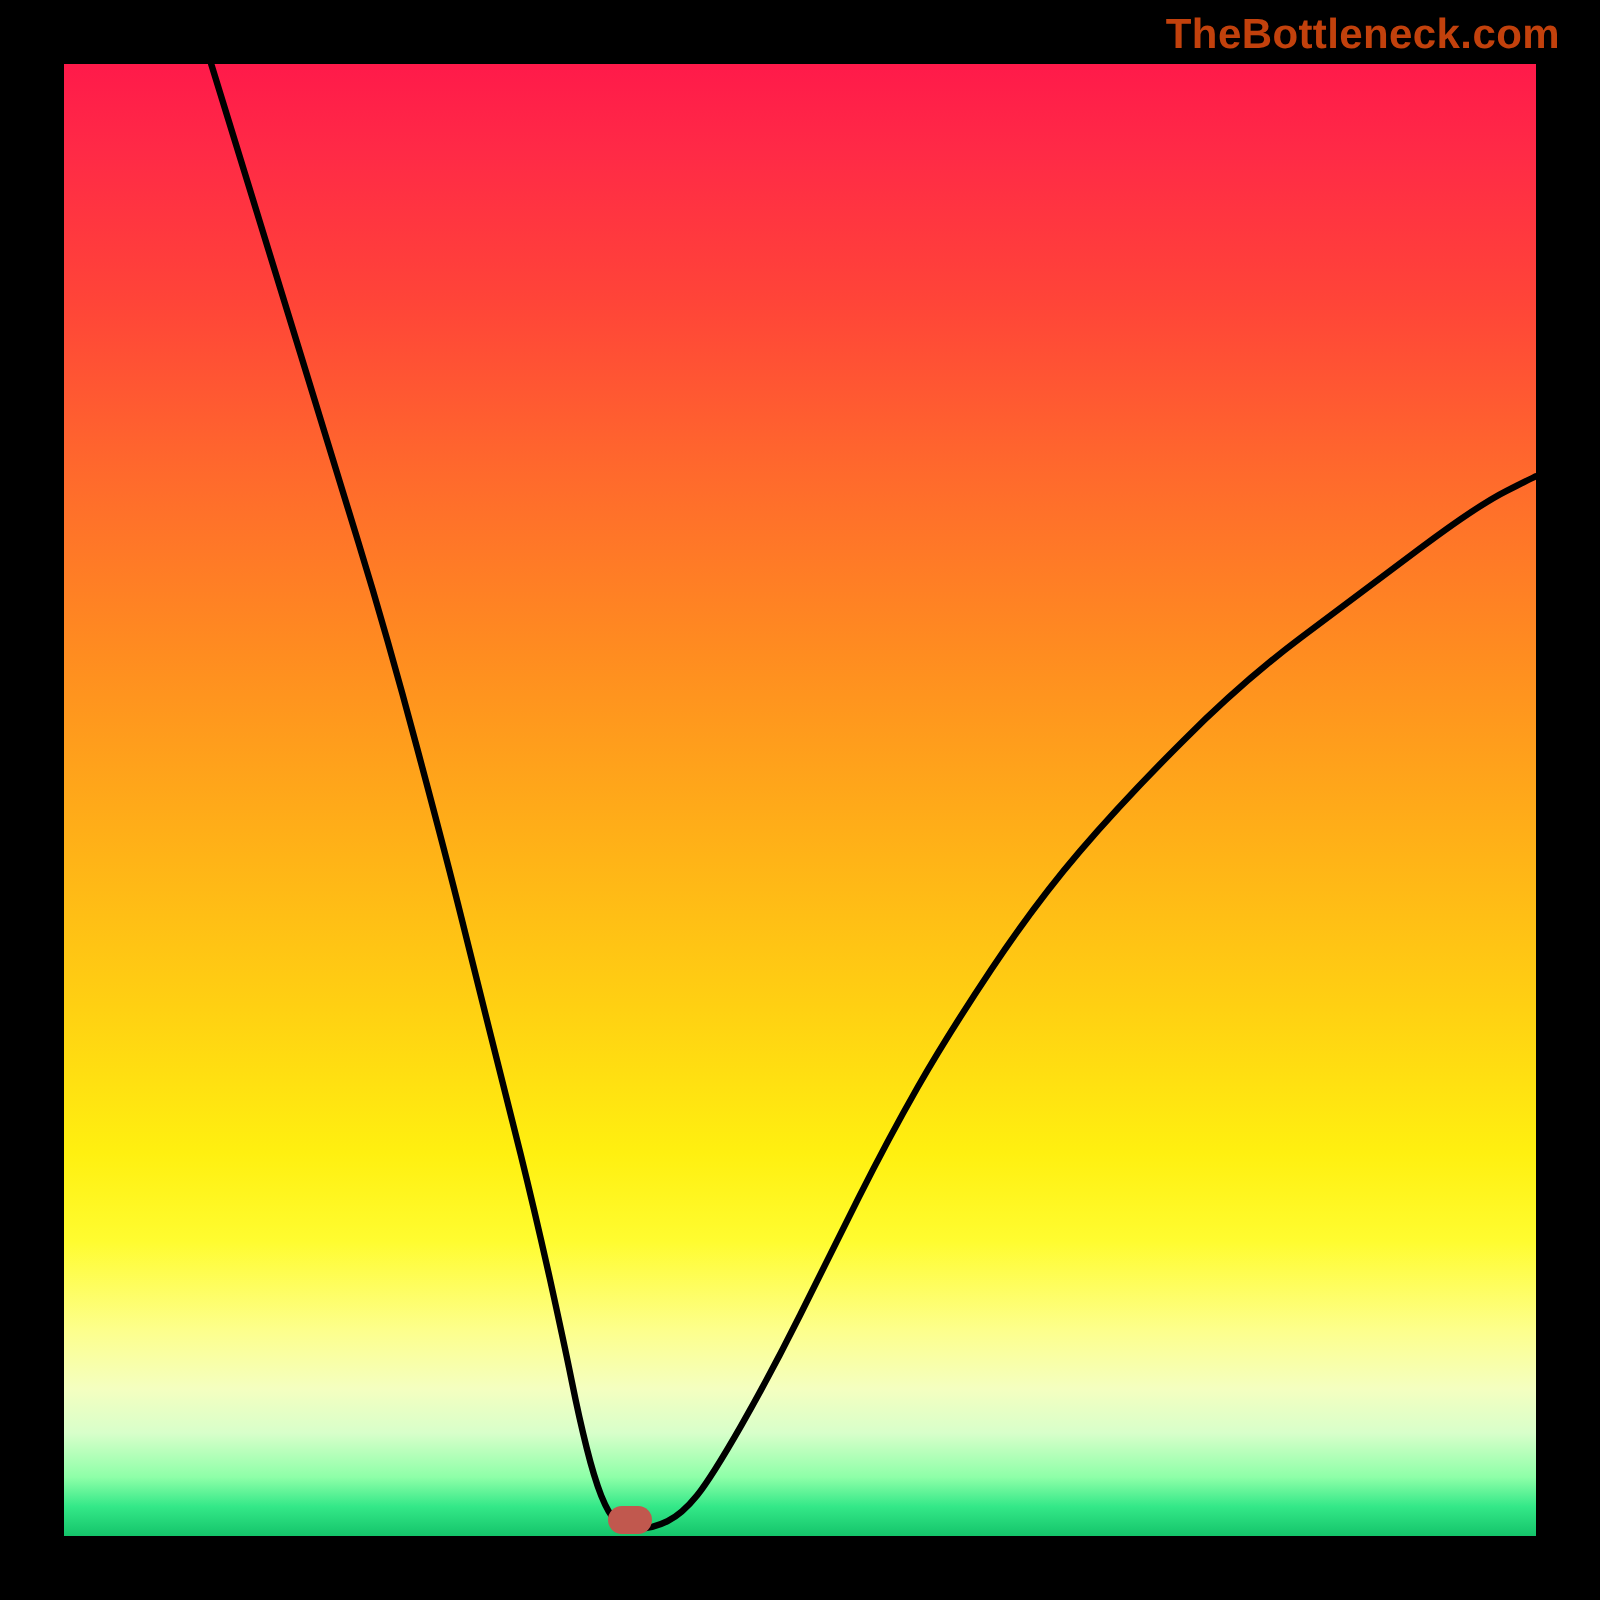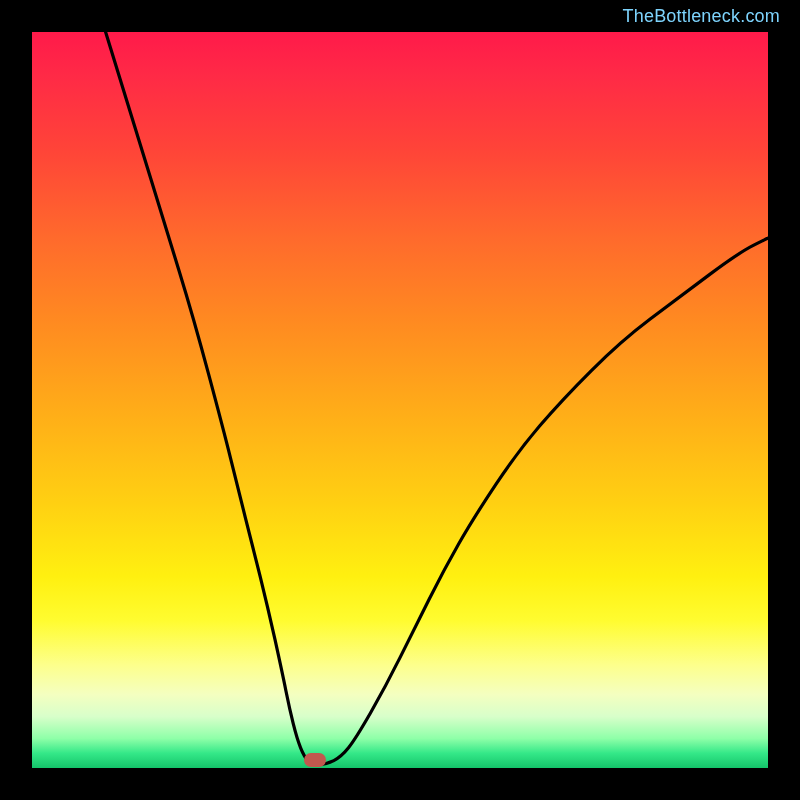--- a/index.html
+++ b/index.html
@@ -60,23 +60,23 @@
     width: 22px;
     height: 14px;
     border-radius: 7px;
     background: #c1584e;
     transform: translate(-50%, -50%);
   }
   .watermark {
     position: absolute;
     top: 6px;
     right: 20px;
-    color: #7dd3fc;
-    font-size: 18px;
-    font-weight: 400;
+    color: #c2410c;
+    font-size: 21px;
+    font-weight: 700;
     letter-spacing: 0.2px;
   }
 </style>
 </head>
 <body>
 
 <div class="frame">
 
   <div class="watermark">TheBottleneck.com</div>
 

